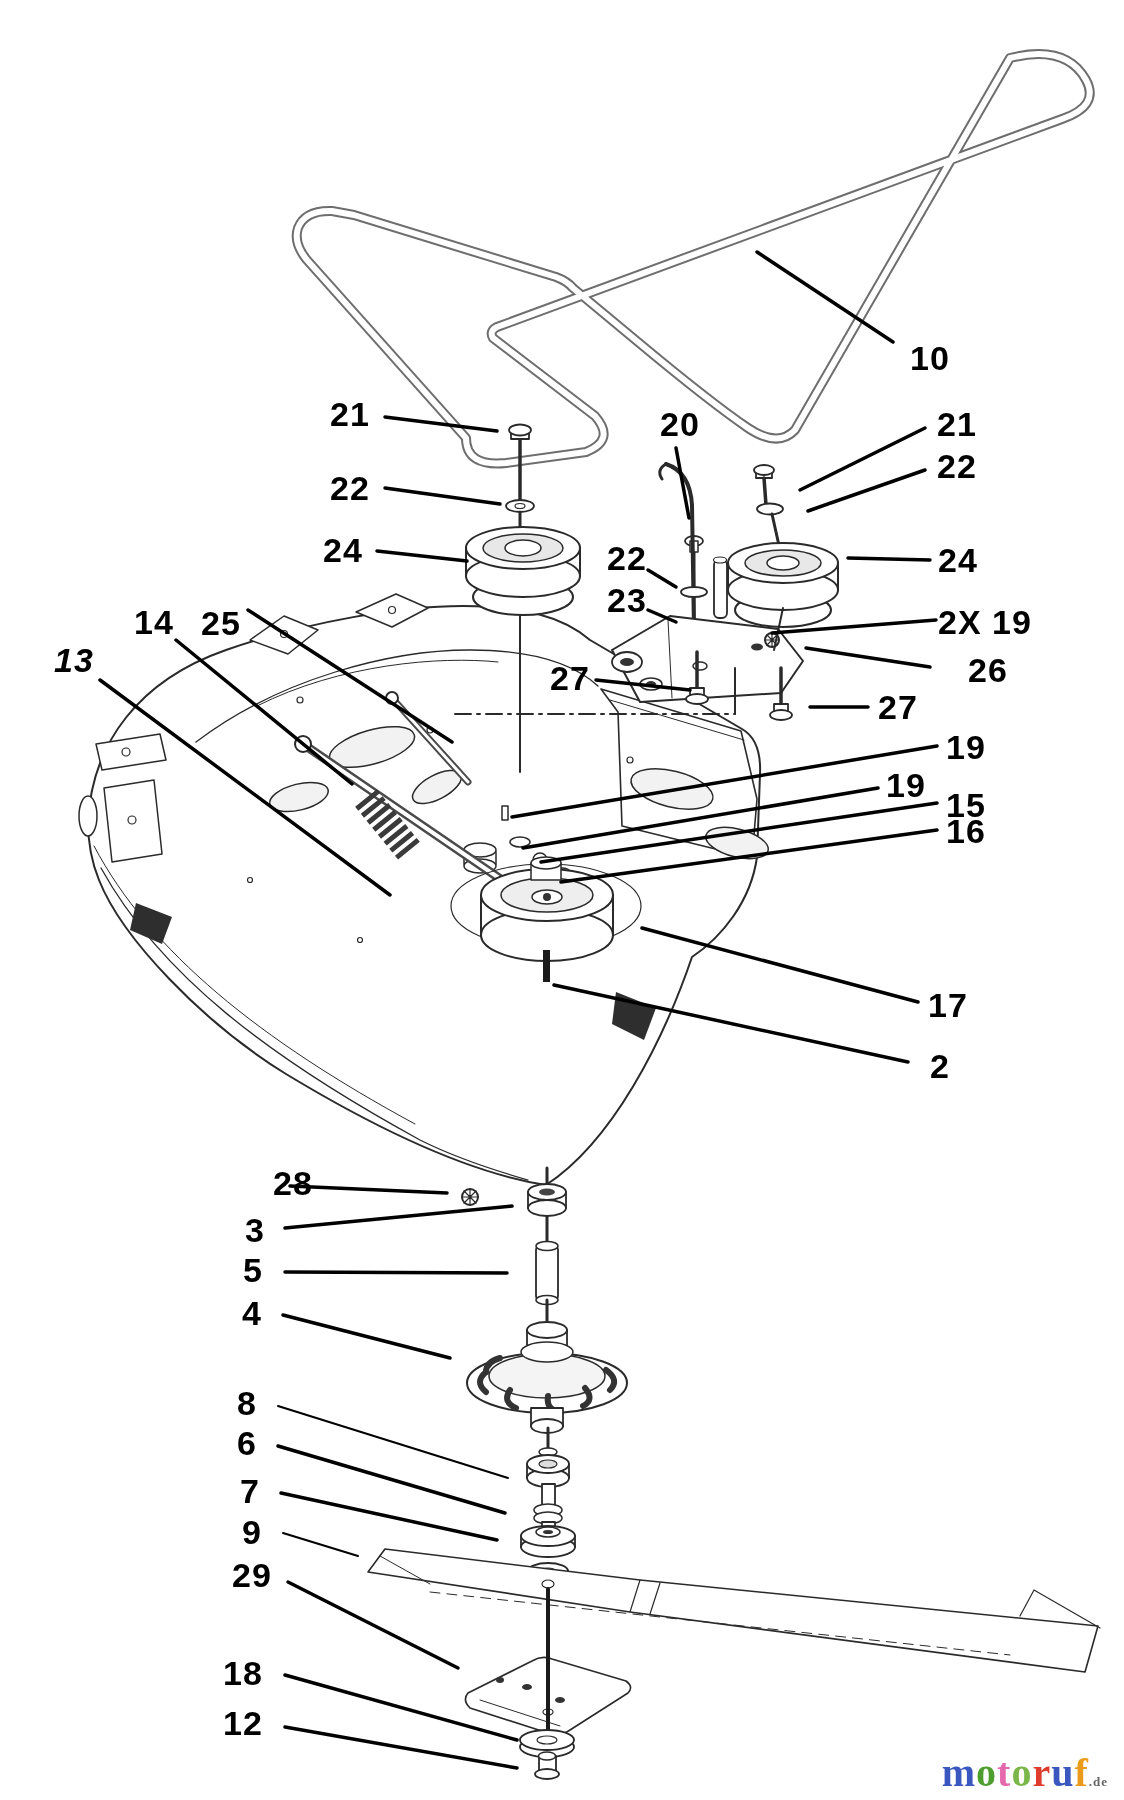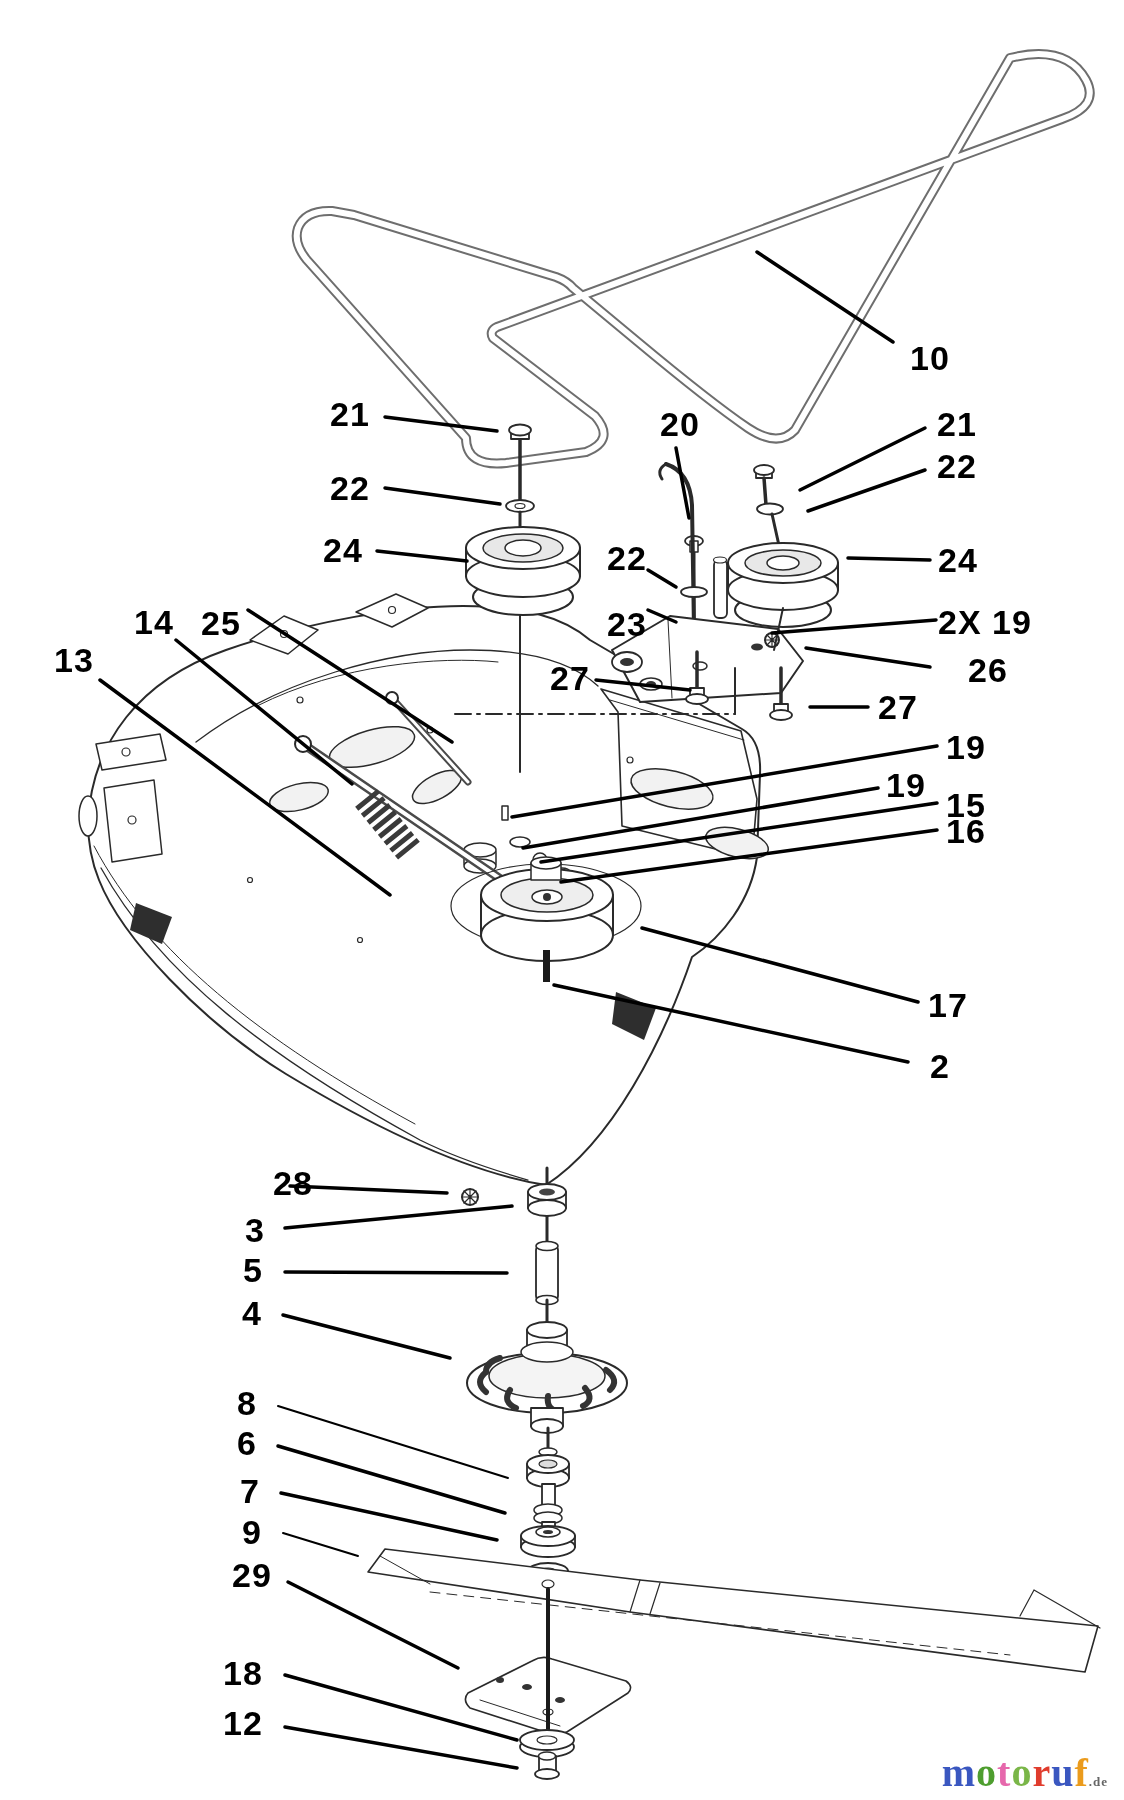--- a/index.html
+++ b/index.html
@@ -316,32 +316,32 @@
 <div id="callouts">
       <div class="callout" style="left: 930px; top: 358px;">10</div>
       <div class="callout" style="left: 350px; top: 414px;">21</div>
       <div class="callout" style="left: 350px; top: 488px;">22</div>
       <div class="callout" style="left: 343px; top: 550px;">24</div>
       <div class="callout" style="left: 680px; top: 424px;">20</div>
       <div class="callout" style="left: 957px; top: 424px;">21</div>
       <div class="callout" style="left: 957px; top: 466px;">22</div>
       <div class="callout" style="left: 958px; top: 560px;">24</div>
       <div class="callout" style="left: 627px; top: 558px;">22</div>
-      <div class="callout" style="left: 627px; top: 600px; margin-top: 24px;">23</div>
+      <div class="callout" style="left: 627px; top: 600px;">23</div>
       <div class="callout" style="left: 985px; top: 622px;">2X 19</div>
       <div class="callout" style="left: 956px; top: 670px; margin-left: 32px;">26</div>
       <div class="callout" style="left: 898px; top: 707px;">27</div>
       <div class="callout" style="left: 570px; top: 678px;">27</div>
       <div class="callout" style="left: 966px; top: 747px;">19</div>
       <div class="callout" style="left: 906px; top: 785px;">19</div>
       <div class="callout" style="left: 966px; top: 805px;">15</div>
       <div class="callout" style="left: 966px; top: 831px;">16</div>
       <div class="callout" style="left: 221px; top: 591px; margin-top: 32px;">25</div>
       <div class="callout" style="left: 154px; top: 622px;">14</div>
-      <div class="callout" style="left: 74px; top: 660px;">13</div>
+      <div class="callout" style="left: 74px; top: 660px; font-style: italic;">13</div>
       <div class="callout" style="left: 948px; top: 1005px;">17</div>
       <div class="callout" style="left: 940px; top: 1066px;">2</div>
       <div class="callout" style="left: 266px; top: 1183px; margin-left: 27px;">28</div>
       <div class="callout" style="left: 255px; top: 1230px;">3</div>
       <div class="callout" style="left: 253px; top: 1270px;">5</div>
       <div class="callout" style="left: 252px; top: 1313px;">4</div>
       <div class="callout" style="left: 247px; top: 1403px;">8</div>
       <div class="callout" style="left: 247px; top: 1443px;">6</div>
       <div class="callout" style="left: 250px; top: 1491px;">7</div>
       <div class="callout" style="left: 252px; top: 1532px;">9</div>

